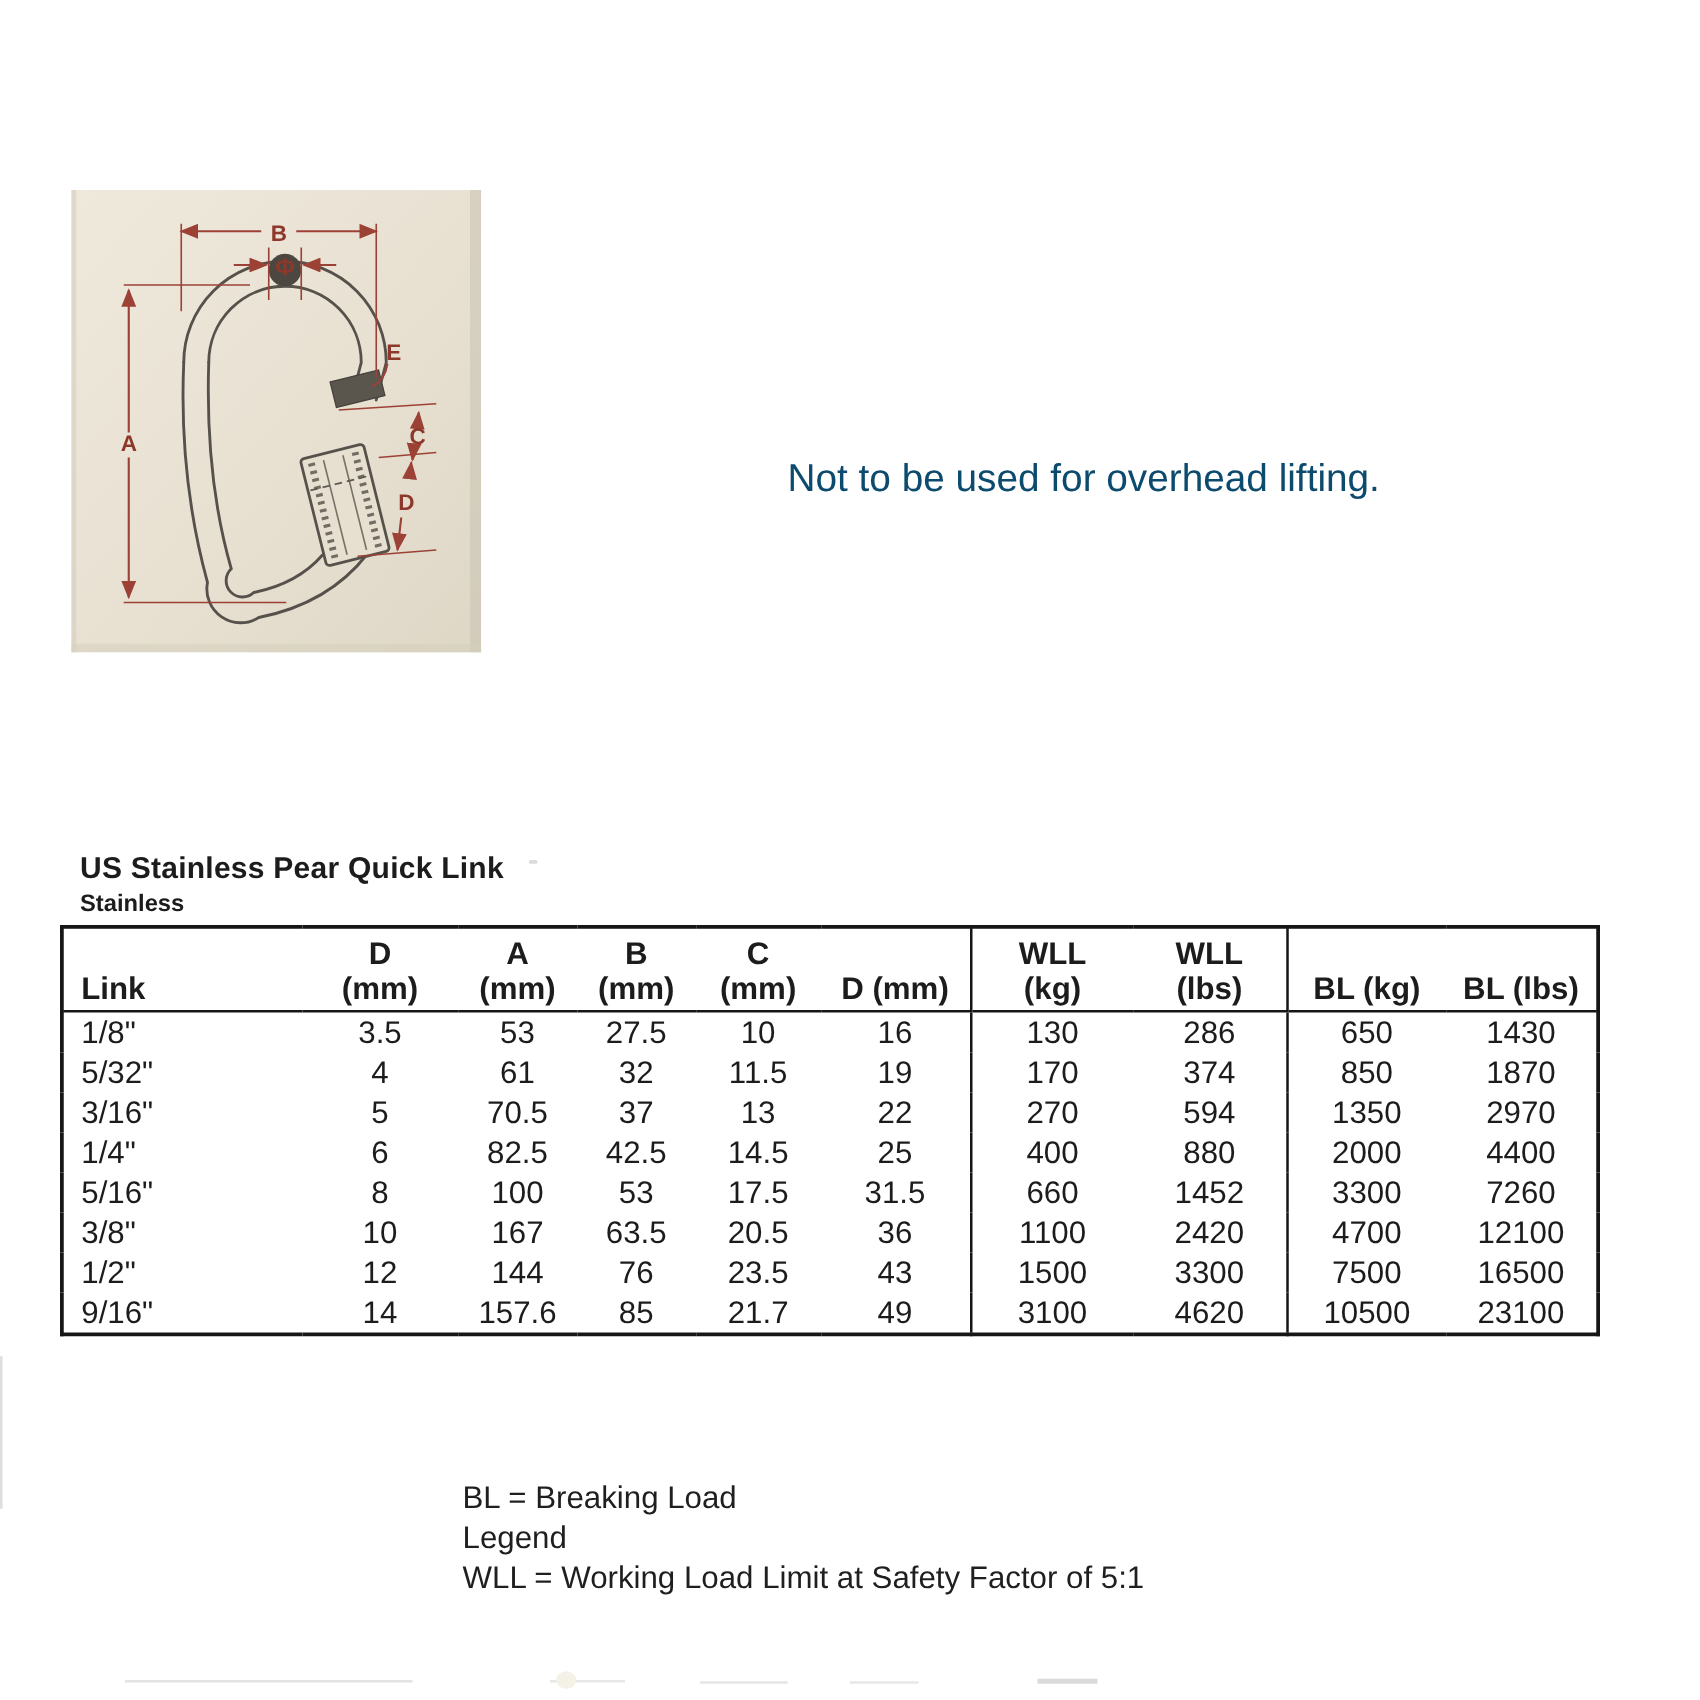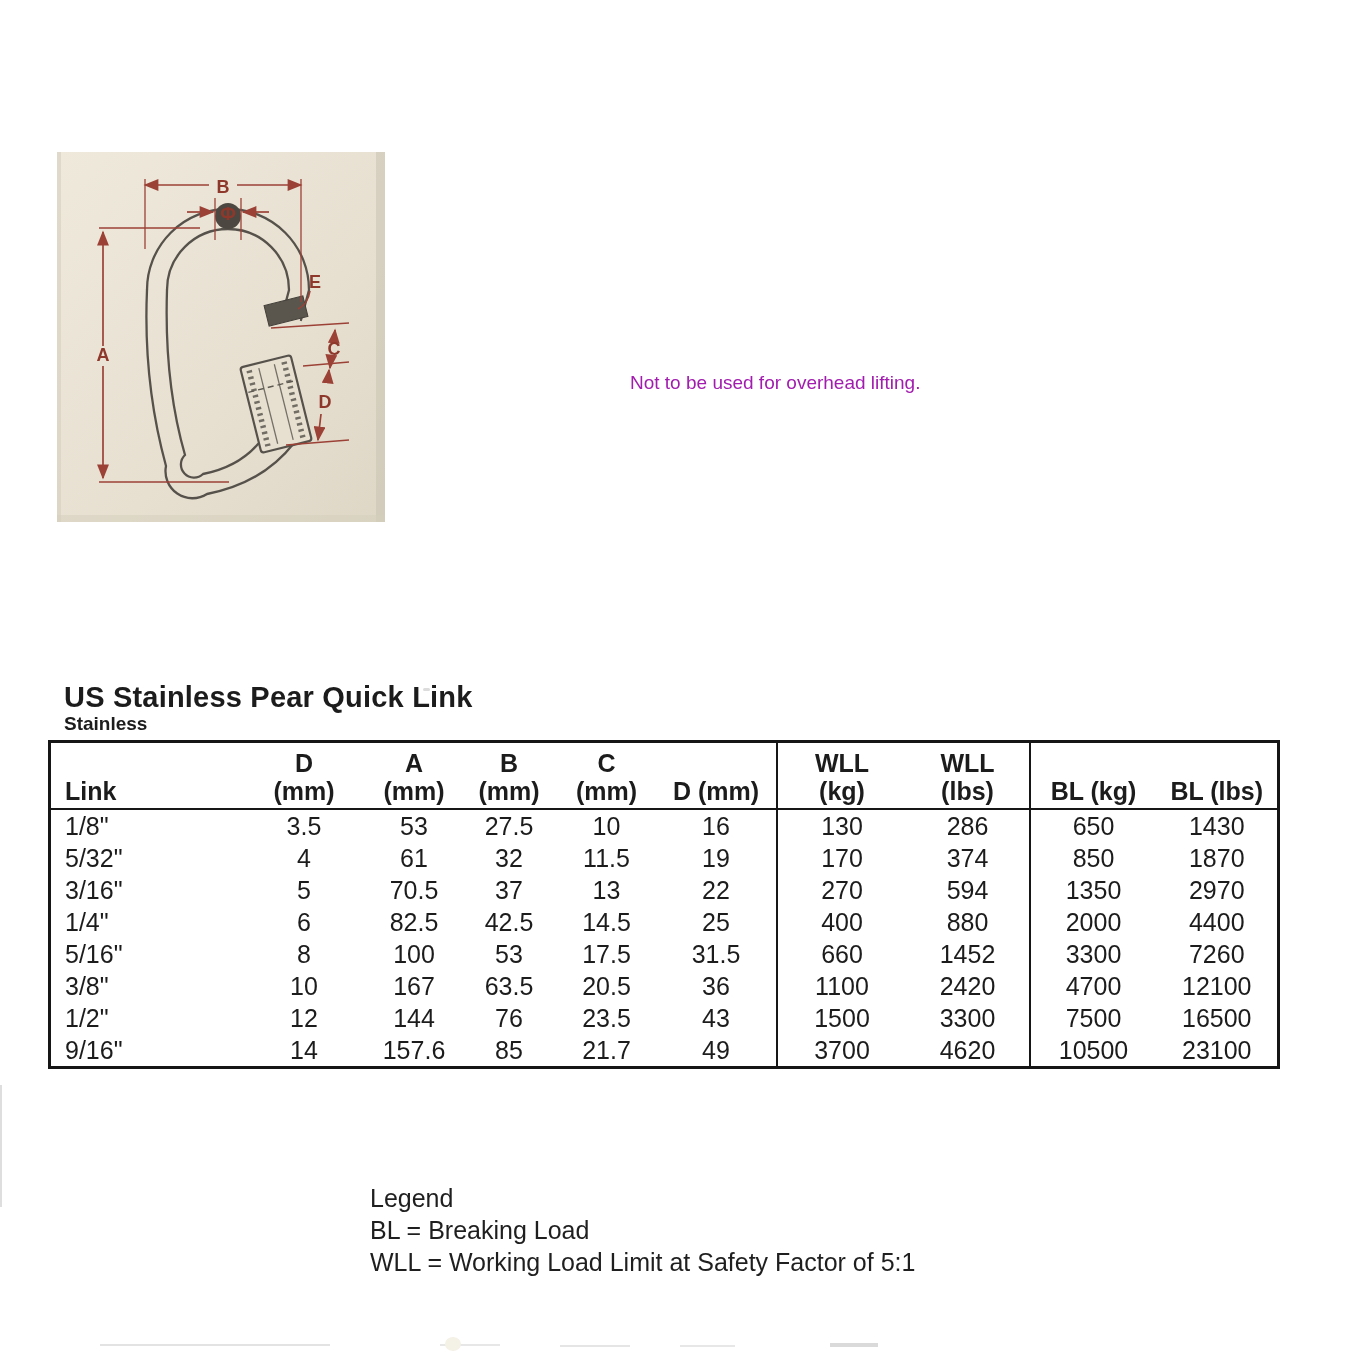--- a/index.html
+++ b/index.html
@@ -4,26 +4,26 @@
 <style>
   html,body{margin:0;padding:0;background:#ffffff;}
   body{width:1360px;height:1360px;font-family:"Liberation Sans","DejaVu Sans",sans-serif;color:#1c1c1c;}
   .canvas{position:relative;width:1360px;height:1360px;overflow:hidden;background:#ffffff;}
 
   
   .photo{position:absolute;left:57px;top:152px;width:328px;height:370px;}
   .photo svg{display:block;}
 
   
-  .note{position:absolute;font-size:19px;line-height:34px;color:#a21caf;}
+  .note{position:absolute;font-size:31px;line-height:34px;color:#0c4a6e;}
   .note1{left:630px;top:366px;white-space:nowrap;}
   .note2{left:630px;top:422px;width:645px;}
 
   
-  .title{position:absolute;left:64px;top:681px;font-size:29px;font-weight:bold;letter-spacing:.2px;}
+  .title{position:absolute;left:64px;top:681px;font-size:24px;font-weight:bold;letter-spacing:.2px;}
   .subtitle{position:absolute;left:64px;top:713px;font-size:19px;font-weight:bold;}
 
   
   table.spec{position:absolute;left:48px;top:740px;width:1229px;border-collapse:collapse;table-layout:fixed;
              font-size:25px;border:3px solid #161616;}
   table.spec th{font-weight:bold;vertical-align:bottom;text-align:center;padding:6px 0 3px 0;
                 border-bottom:2px solid #161616;height:56px;line-height:28px;}
   table.spec th.size{text-align:left;padding-left:14px;}
   table.spec td{text-align:center;height:32px;padding:0;line-height:32px;}
   table.spec td.size{text-align:left;padding-left:14px;}
@@ -266,31 +266,31 @@
         <td class="vline">7500</td>
         <td>16500</td>
       </tr>
       <tr>
         <td class="size">9/16"</td>
         <td>14</td>
         <td>157.6</td>
         <td>85</td>
         <td>21.7</td>
         <td>49</td>
-        <td class="vline">3700</td>
+        <td class="vline">3100</td>
         <td>4620</td>
         <td class="vline">10500</td>
         <td>23100</td>
       </tr>
     </tbody>
   </table>
 
   <div class="legend">
+    <div>BL = Breaking Load</div>
     <div>Legend</div>
-    <div>BL = Breaking Load</div>
     <div>WLL = Working Load Limit at Safety Factor of 5:1</div>
   </div>
 
   <div class="artifact" style="left:0;top:1085px;width:2px;height:122px;background:#dedede;"></div>
   <div class="artifact" style="left:423px;top:688px;width:7px;height:3px;background:#dcdcdc;border-radius:2px;"></div>
   <div class="artifact" style="left:100px;top:1344px;width:230px;height:2px;background:#e3e3e3;"></div>
   <div class="artifact" style="left:440px;top:1344px;width:60px;height:2px;background:#e7e7e7;"></div>
   <div class="artifact" style="left:560px;top:1345px;width:70px;height:2px;background:#e5e5e5;"></div>
   <div class="artifact" style="left:680px;top:1345px;width:55px;height:2px;background:#e7e7e7;"></div>
   <div class="artifact" style="left:830px;top:1343px;width:48px;height:4px;background:#dadada;"></div>

